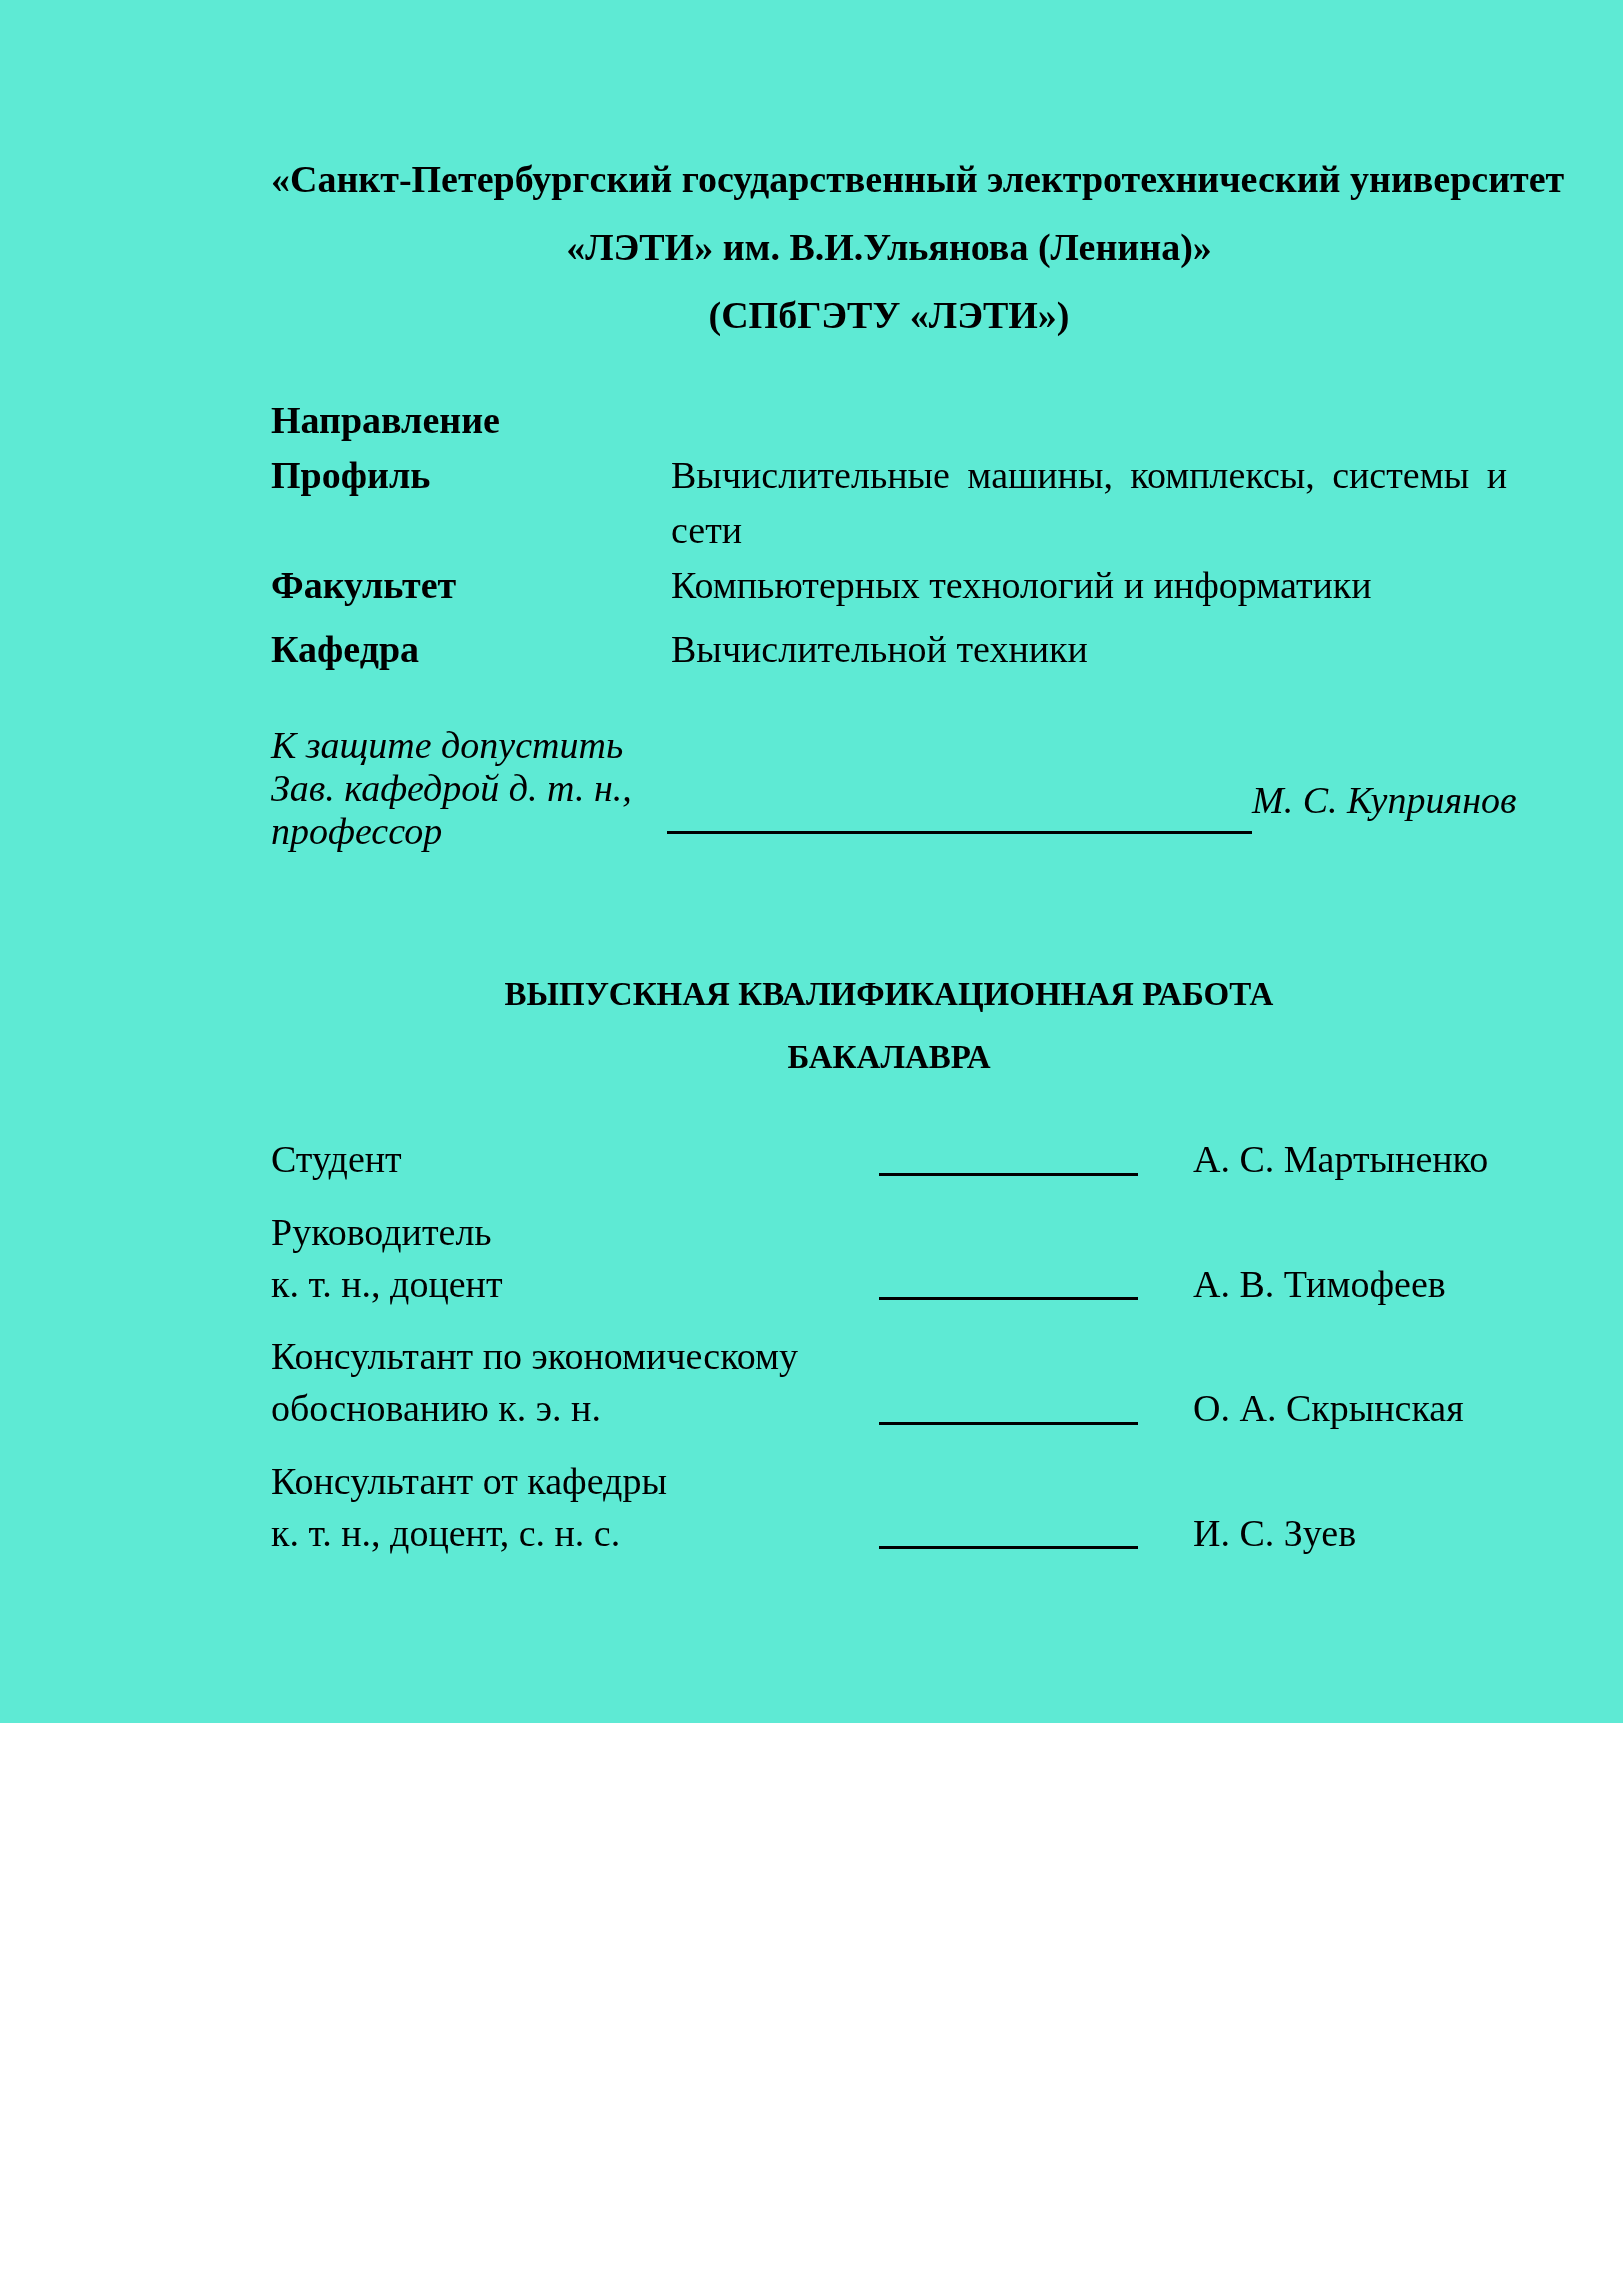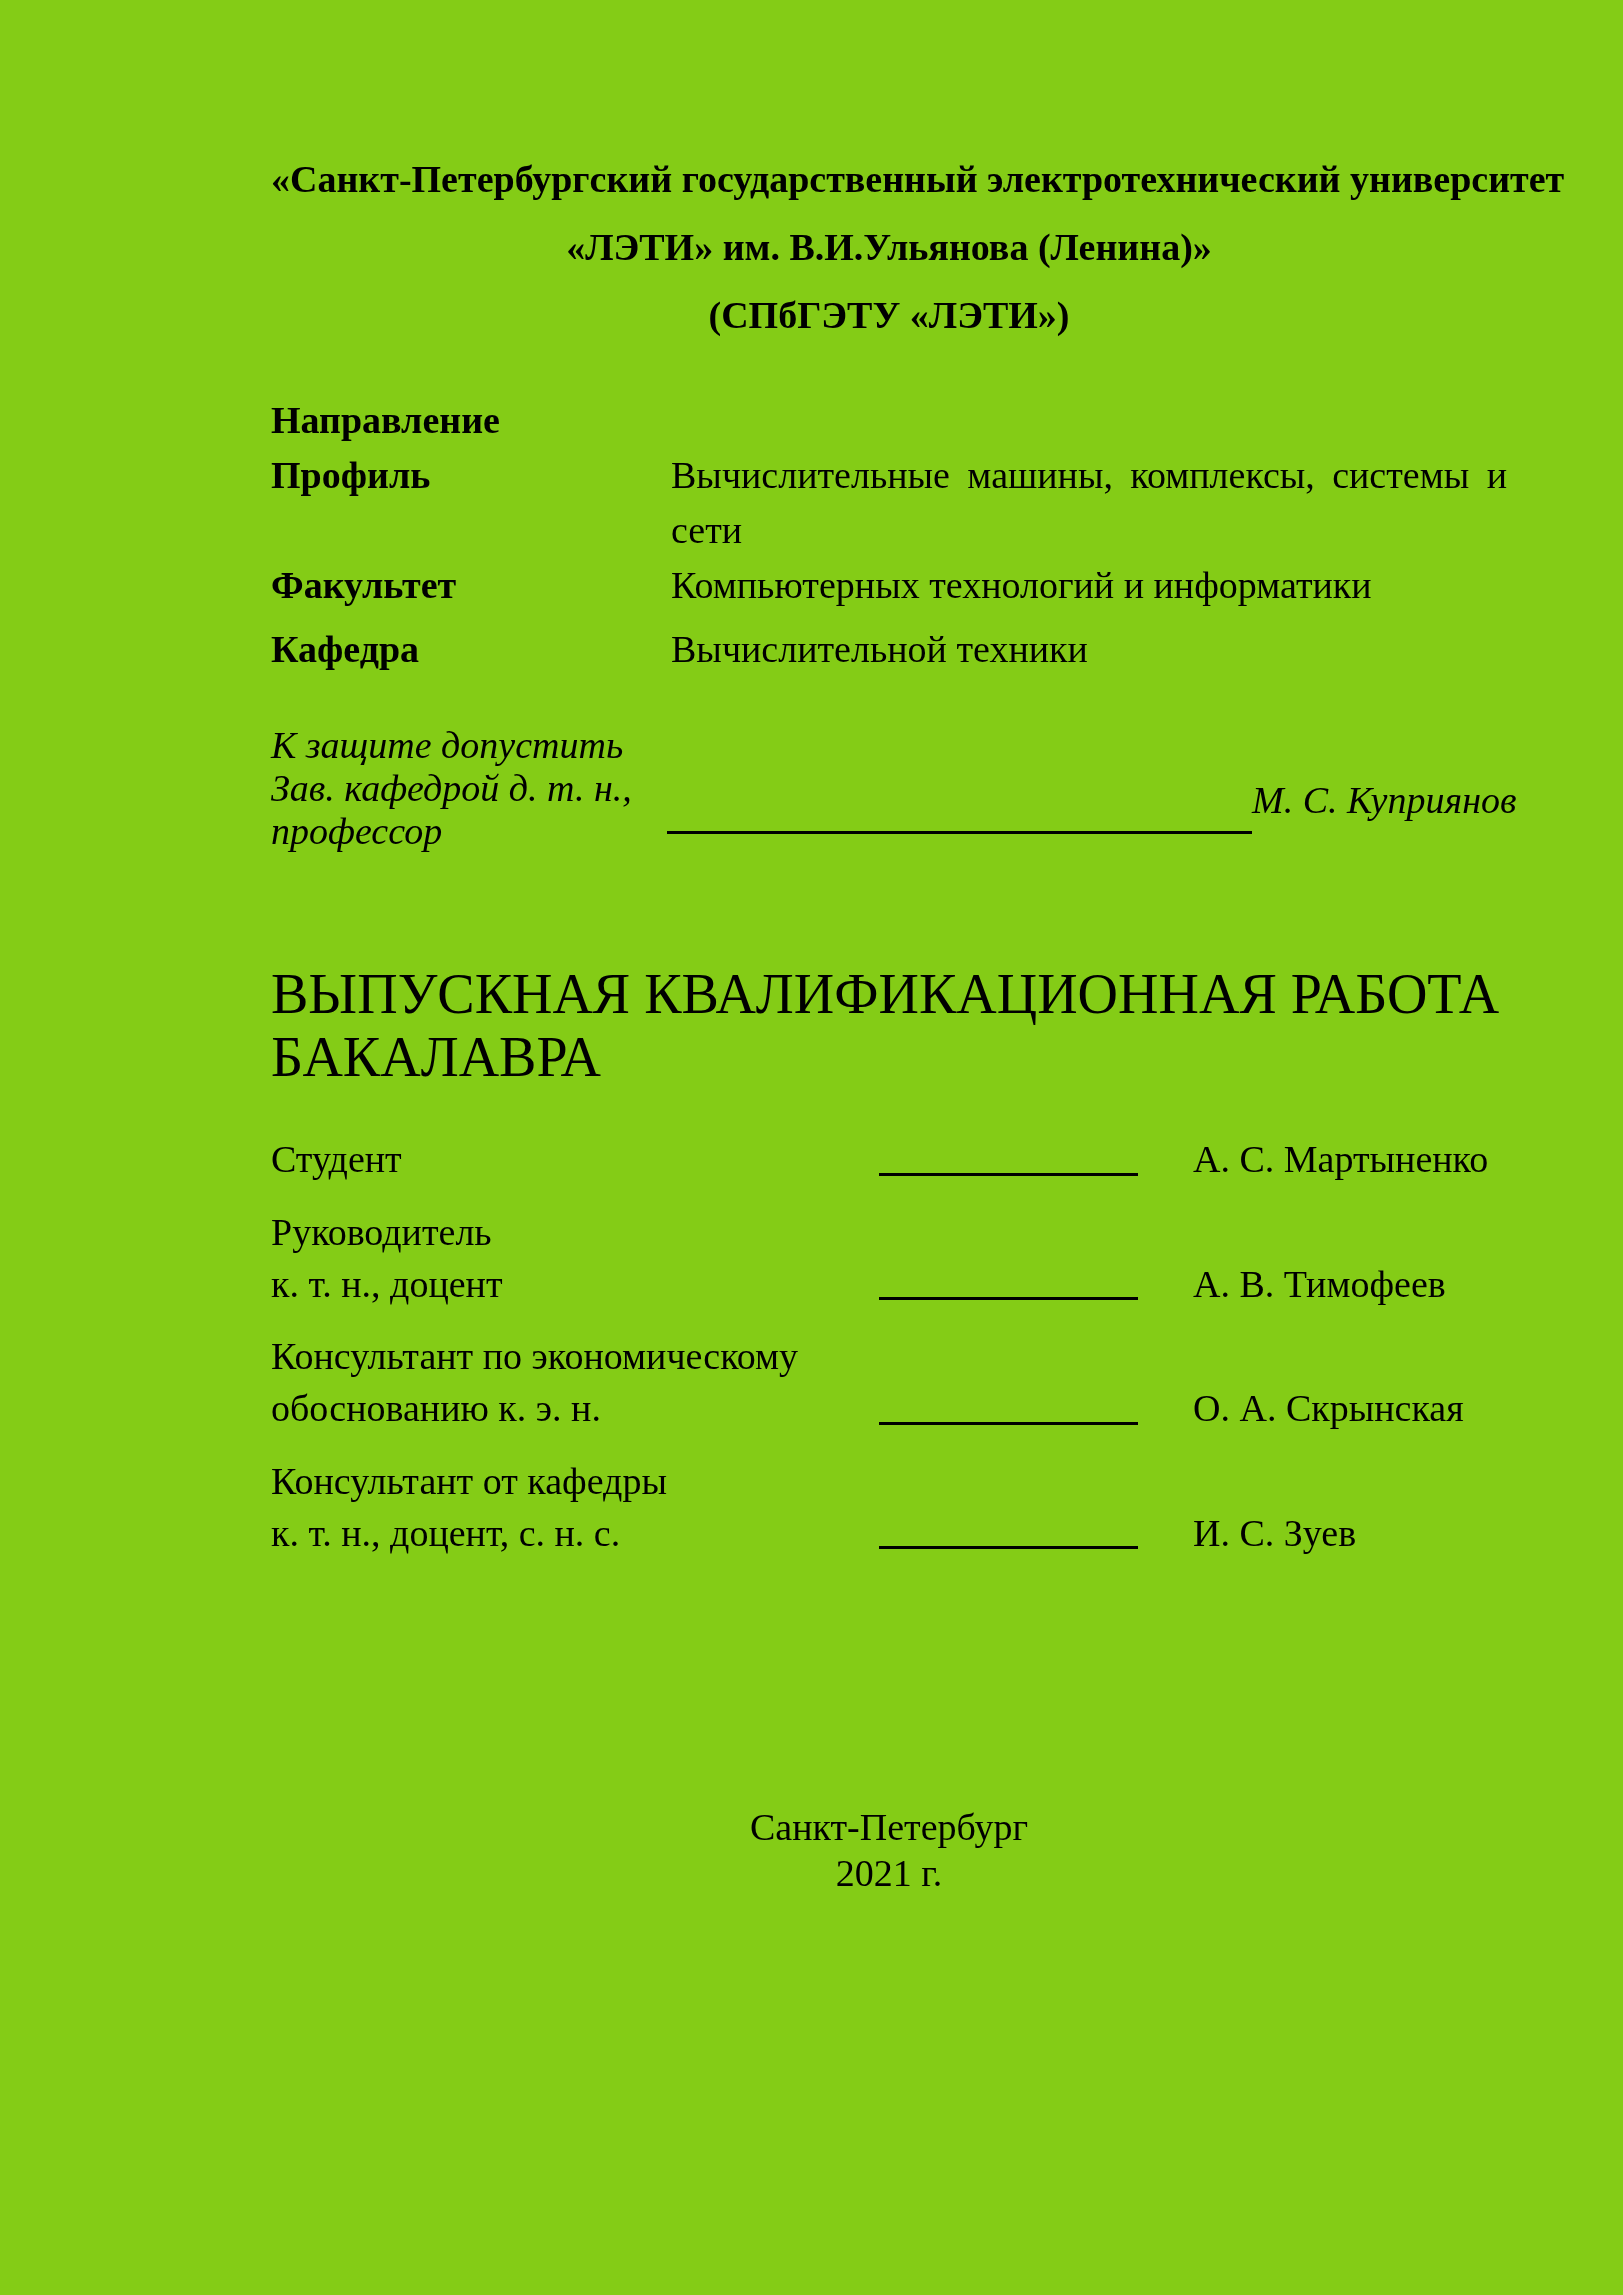--- a/index.html
+++ b/index.html
@@ -1,20 +1,20 @@
 <!DOCTYPE html>
 <html style="font-size:12.6px"><head>
 <meta charset="utf-8">
 <style>
   html, body { margin: 0; padding: 0; background: #ffffff; }
   .page {
     position: relative;
     width: 1623px;
-    height: 2295px;
-    background: #84cc16;
+    height: 1723px;
+    background: #5eead4;
     color: #000000;
     font-family: "Liberation Serif", "DejaVu Serif", serif;
     font-size: 38px;
     box-sizing: border-box;
     padding: 145px 116px 0 271px;
     overflow: hidden;
   }
 
   
   .header { text-align: center; font-weight: bold; line-height: 68px; margin-bottom: 44px; }
@@ -36,21 +36,21 @@
     grid-template-columns: 396px 585px 1fr;
     margin-top: 47px;
     font-style: italic;
     line-height: 43px;
   }
   .approval-text div { white-space: nowrap; }
   .approval-sigline { align-self: end; border-bottom: 3.1px solid #000; margin-bottom: 19px; height: 0; }
   .approval-name { align-self: end; text-align: left; margin-bottom: 31px; white-space: nowrap; }
 
   
-  .main-title { margin-top: 110px; text-align: left; font-weight: normal; font-size: 56px; line-height: 63px; }
+  .main-title { margin-top: 110px; text-align: center; font-weight: bold; font-size: 33px; line-height: 63px; }
   .theme { margin-top: 52px; text-align: center; font-weight: bold; font-size: 41px; line-height: 55px; }
 
   
   .signers { margin-top: 44px; }
   .signer { display: grid; grid-template-columns: 608px 259px 1fr; margin-bottom: 20.4px; line-height: 52px; }
   .signer-role div { white-space: nowrap; }
   .signer-sigline { align-self: end; border-bottom: 3.1px solid #000; margin-bottom: 9.4px; height: 0; }
   .signer-name { align-self: end; padding-left: 55px; white-space: nowrap; }
 
   

